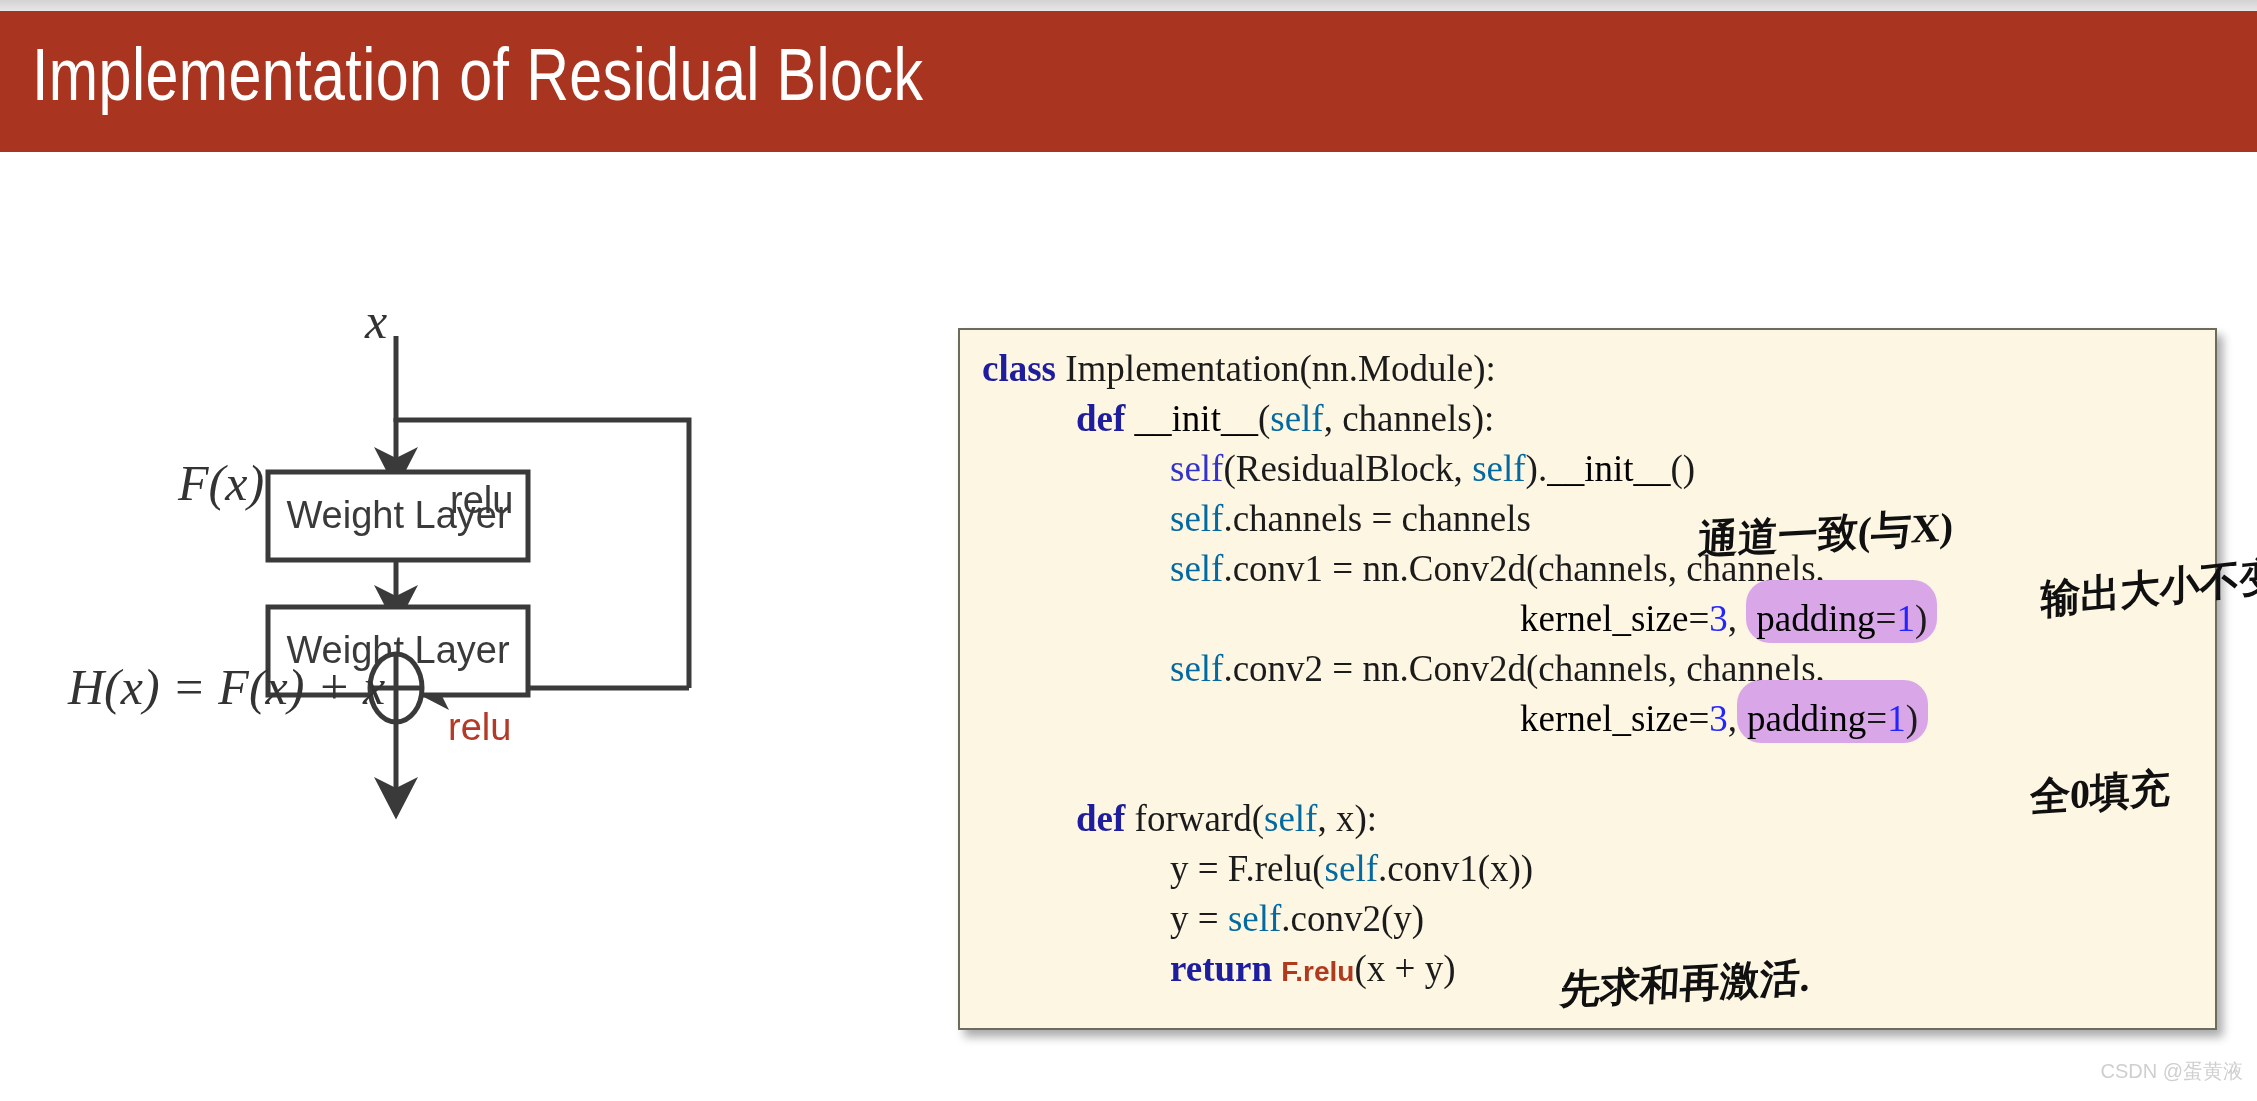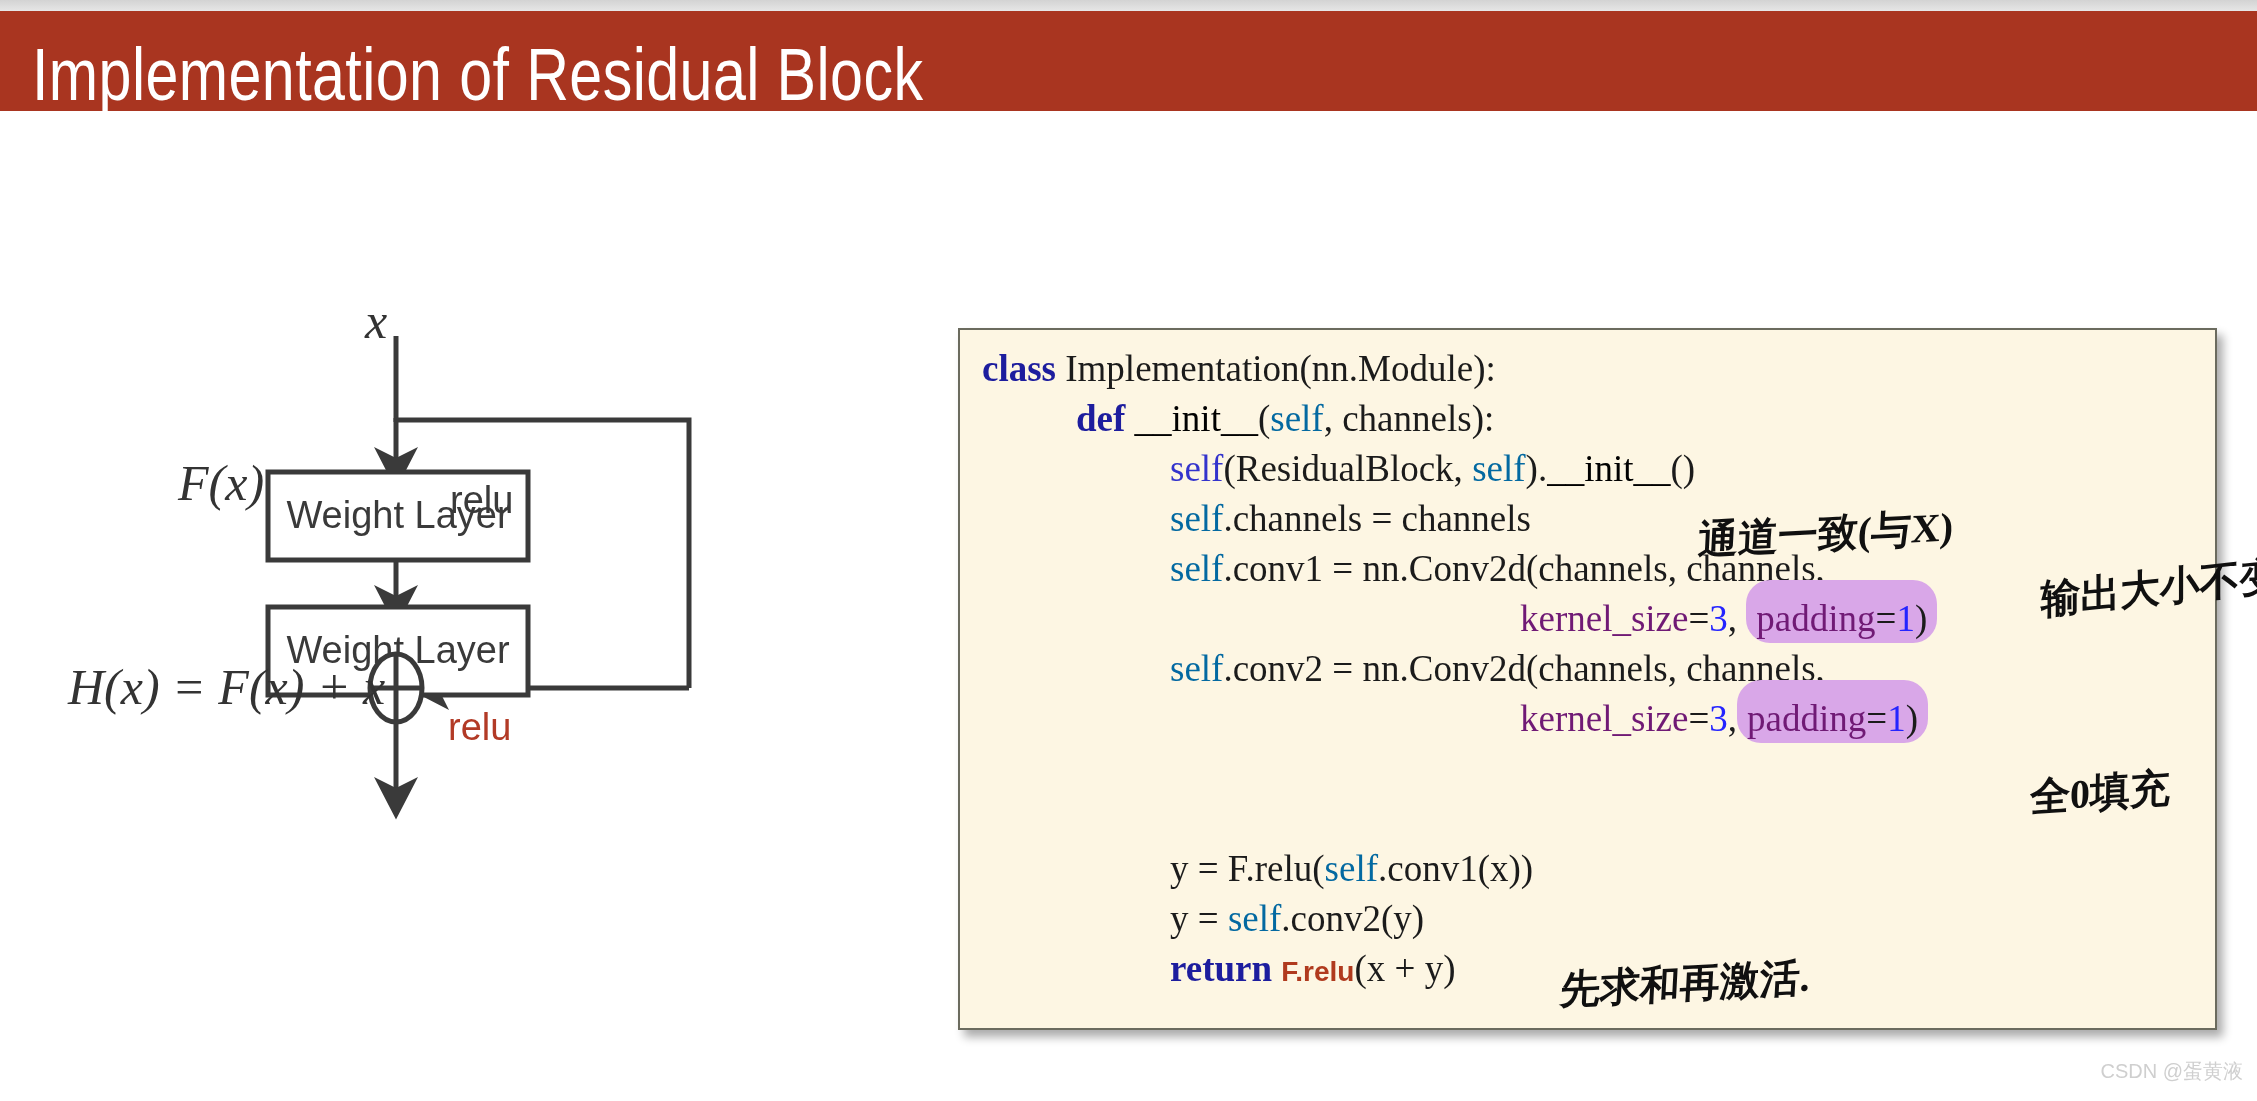--- a/index.html
+++ b/index.html
@@ -4,21 +4,21 @@
 <style>
   html,body{margin:0;padding:0;}
   body{
     width:2257px;height:1101px;background:#ffffff;
     font-family:"Liberation Sans",sans-serif;overflow:hidden;position:relative;
   }
   
   #top-strip{position:absolute;left:0;top:0;width:2257px;height:11px;
     background:linear-gradient(#d3d3d3,#e6e6e6);}
   
-  #title-banner{position:absolute;left:0;top:11px;width:2257px;height:100px;
+  #title-banner{position:absolute;left:0;top:11px;width:2257px;height:141px;
     background:#a93520;}
   #page-title{position:absolute;left:32px;top:27px;
     font-family:"Liberation Sans",sans-serif;
     font-size:74px;line-height:74px;color:#ffffff;font-weight:400;
     transform:scaleX(0.80);transform-origin:left top;letter-spacing:0.5px;
     white-space:nowrap;}
   
   #diagram{position:absolute;left:60px;top:300px;width:880px;height:760px;}
   #diagram svg{display:block;}
   .dg-box-label{font-family:"Liberation Sans",sans-serif;font-size:38px;fill:#3a3a3a;}
@@ -30,21 +30,21 @@
     background:#fdf6e3;border:2px solid #6b6b5e;
     box-shadow:6px 7px 9px rgba(0,0,0,0.33);}
   #code-text{position:absolute;left:0;top:0;width:100%;height:100%;
     font-family:"Liberation Serif",serif;font-size:37px;line-height:50px;
     color:#1b1b1b;white-space:pre;}
   .cl{position:absolute;left:22px;white-space:pre;}
   .kw{color:#1d1d9e;font-weight:bold;}
   .fn{color:#000000;}
   .slf{color:#0369a1;}
   .sup{color:#3333cc;}
-  .arg{color:#701a75;}
+  .arg{color:#000000;}
   .num{color:#2424ff;}
   .frelu{color:#b03a1e;font-weight:bold;font-family:"Liberation Sans",sans-serif;font-size:28px;}
   .pill{background:#d9a7e8;border-radius:24px;padding:18px 10px 4px 10px;}
   
   .hand{position:absolute;font-family:"Liberation Serif",serif;font-weight:bold;
     color:#101010;white-space:nowrap;}
   #hw-1{left:1698px;top:506px;font-size:40px;transform:rotate(-3deg) skewX(-6deg);}
   #hw-2{left:2040px;top:560px;font-size:40px;transform:rotate(-6deg) skewX(-6deg);}
   #hw-3{left:2030px;top:765px;font-size:40px;transform:rotate(-4deg) skewX(-5deg);}
   #hw-4{left:1560px;top:956px;font-size:40px;transform:rotate(-3deg) skewX(-6deg);}
@@ -117,20 +117,21 @@
     <div class="cl" style="top:164px;left:210px;"><span class="slf">self</span>.channels = channels</div>
 
     <div class="cl" style="top:214px;left:210px;"><span class="slf">self</span>.conv1 = nn.Conv2d(channels, channels,</div>
 
     <div class="cl" style="top:264px;left:560px;"><span class="arg">kernel_size</span>=<span class="num">3</span>, <span class="pill"><span class="arg">padding</span>=<span class="num">1</span>)</span></div>
 
     <div class="cl" style="top:314px;left:210px;"><span class="slf">self</span>.conv2 = nn.Conv2d(channels, channels,</div>
 
     <div class="cl" style="top:364px;left:560px;"><span class="arg">kernel_size</span>=<span class="num">3</span>,<span class="pill"><span class="arg">padding</span>=<span class="num">1</span>)</span></div>
 
+    <div class="cl" style="top:464px;left:116px;"><span class="kw">def</span> forward(<span class="slf">self</span>, x):</div>
 
     <div class="cl" style="top:514px;left:210px;">y = F.relu(<span class="slf">self</span>.conv1(x))</div>
 
     <div class="cl" style="top:564px;left:210px;">y = <span class="slf">self</span>.conv2(y)</div>
 
     <div class="cl" style="top:614px;left:210px;"><span class="kw">return</span> <span class="frelu">F.relu</span>(x + y)</div>
 
   </div>
 </div>
 

